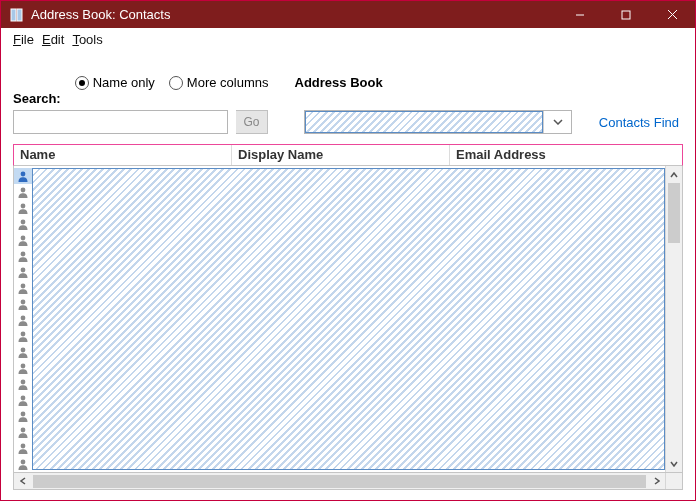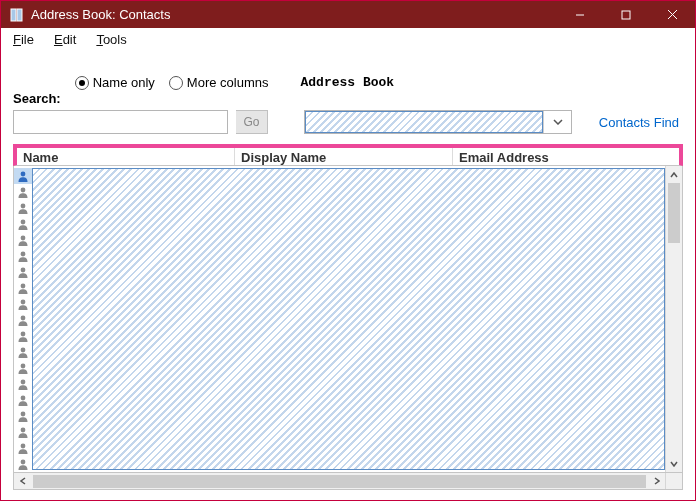--- a/index.html
+++ b/index.html
@@ -9,50 +9,50 @@
 
   
   .titlebar { height:32px; background:#7f1d1d; color:#fff; display:flex; align-items:center; padding-left:8px; }
   .titlebar .app-icon { margin-right:6px; display:flex; align-items:center; }
   .titlebar .title { flex:1; font-size:13px; }
   .titlebar .win-controls { display:flex; height:100%; }
   .titlebar .win-btn { width:46px; height:100%; display:flex; align-items:center; justify-content:center; }
   .titlebar .win-btn svg { stroke:#fff; fill:none; }
 
   
-  .menubar { height:24px; display:flex; align-items:center; padding:2px 8px; gap:12px; color:#111; }
+  .menubar { height:24px; display:flex; align-items:center; padding:2px 8px; color:#111; }
   .menubar .menu-item { padding:2px 4px; }
   .menubar .underline { text-decoration:underline; }
 
   
   .content { flex:1; padding:8px 12px 10px 12px; display:flex; flex-direction:column; }
 
   .search-row { display:flex; align-items:center; gap:14px; margin-bottom:4px; font-weight:600; }
   .search-row .lbl { font-weight:700;margin-top:32px; }
   .radio { display:flex; align-items:center; gap:4px; font-weight:400; }
   .radio .circle { width:14px; height:14px; border:1px solid #555; border-radius:50%; display:flex; align-items:center; justify-content:center; background:#fff; }
   .radio .dot { width:6px; height:6px; background:#000; border-radius:50%; }
-  .ab-lbl { font-weight:700; margin-left:18px;font-family:Liberation Mono, monospace; }
+  .ab-lbl { font-weight:700; margin-left:12px; }
 
   .input-row { display:flex; align-items:center; gap:8px; margin-bottom:10px; }
   .search-box { width:215px; height:24px; border:1px solid #b5b5b5; background:#fff; }
   .go-btn { width:32px; height:24px; background:#e5e5e5; border:1px solid #c0c0c0; border-left:none; color:#888; display:flex; align-items:center; justify-content:center; font-size:12px; }
   .ab-select { margin-left:28px; display:flex; height:24px; border:1px solid #b5b5b5; }
   .ab-select .sel-val { width:238px; height:100%; }
   .ab-select .sel-arrow { width:28px; display:flex; align-items:center; justify-content:center; border-left:1px solid #d0d0d0; background:#fff; }
   .adv-find { color:#0066cc; margin-left:auto; padding:0 4px; }
 
   .hatched {
     background-image: repeating-linear-gradient(135deg, #c3d6ec 0px, #c3d6ec 2px, #ffffff 2px, #ffffff 5px);
     outline:1px solid #5a8cc5;
     outline-offset:-1px;
   }
 
   
-  .grid-header { display:flex; height:22px; border:4px solid #ec4899; border-bottom:1px solid #c5c5c5; background:#fff; }
+  .grid-header { display:flex; height:22px; border:1px solid #ec4899; border-bottom:1px solid #c5c5c5; background:#fff; }
   .grid-header .col { padding:2px 6px; border-right:1px solid #dcdcdc; font-weight:600; color:#333; }
   .col-name { width:218px; }
   .col-disp { width:218px; }
   .col-email { flex:1; border-right:none !important; }
 
   
   .grid-body { position:relative; flex:1; border:1px solid #c5c5c5; border-top:none; display:flex; background:#fff; overflow:hidden; }
   .icon-strip { width:18px; background:#fff; display:flex; flex-direction:column; padding-top:2px; }
   .icon-strip .row-icon { height:16px; display:flex; align-items:center; justify-content:center; }
   .person-svg { fill:#8a8a8a; }

